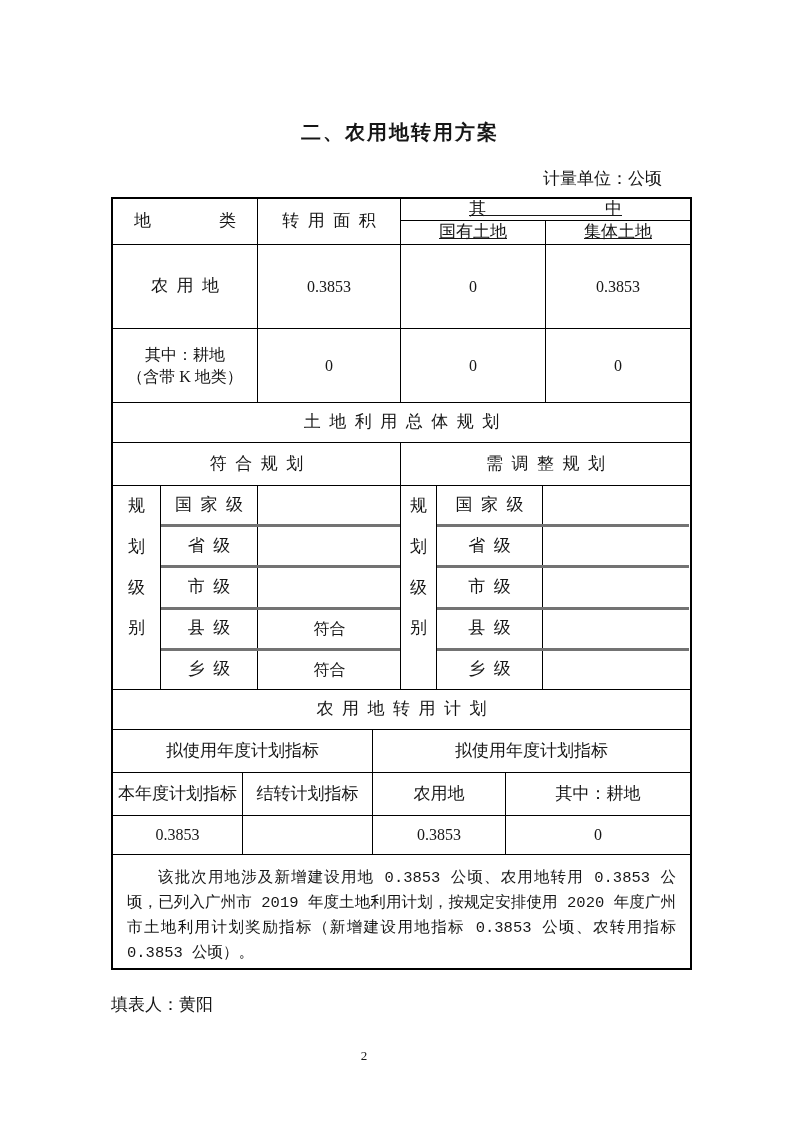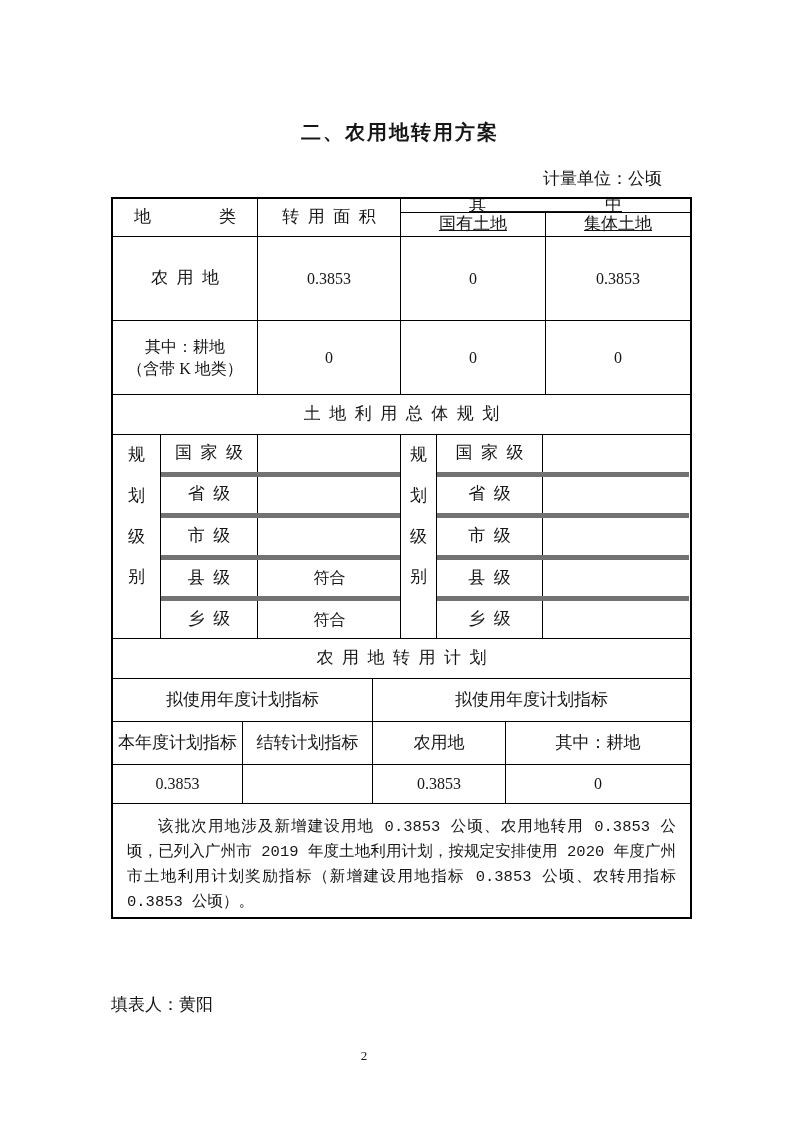--- a/index.html
+++ b/index.html
@@ -39,41 +39,41 @@
   
   .vcell {
     width:48px; border-right:1px solid #000; box-sizing:border-box;
     text-align:center; white-space:pre-wrap; font-size:17px; line-height:40.8px;
     overflow:hidden;
   }
   .vcell.narrow { width:37px; }
   .pgrid { display:flex; flex-direction:column; box-sizing:border-box; }
   .pgrid.left { width:240px; }
   .pgrid.right { width:252px; }
-  .prow { flex:1; display:flex; border-bottom:5px solid #737373; box-sizing:border-box; }
+  .prow { flex:1; display:flex; border-bottom:3px solid #737373; box-sizing:border-box; }
   .prow:last-child { border-bottom:none; }
   .prow .cell { height:100%; }
   .note-cell {
     display:block; text-align:justify; padding:11px 14px 0 14px;
     text-indent:2em; font-size:15.5px; line-height:25px; white-space:normal;font-family:Liberation Mono, monospace;
   }
   .preparer {
     position:absolute; top:993px; left:111px; font-size:17px; white-space:pre-wrap;
   }
   .pagenum {
     position:absolute; top:1048px; left:0; width:728px; text-align:center;
     font-size:13px;
   }
   
   .w1{width:145px}.w2{width:143px}.w3{width:145px}.w4{width:144px}
   .wfull{width:577px}.whalfL{width:288px}.whalfR{width:289px}
   .wpl{width:97px}.wpv{width:143px}.wql{width:106px}.wqv{width:146px}
   .wcL{width:260px}.wcR{width:317px}
   .wb1{width:130px}.wb2{width:130px}.wb3{width:133px}.wb4{width:184px}
-  .h54{height:38px}.h84{height:84px}.h74{height:74px}.h40{height:40px}
+  .h54{height:46px}.h84{height:84px}.h74{height:74px}.h40{height:40px}
   .h43{height:43px}.h204{height:204px}.h39{height:39px}.h113{height:113px}
 </style>
 </head>
 <body>
 
 <div class="page">
 
   <div class="doc-title">二、农用地转用方案</div>
   <div class="unit-note">计量单位：公顷</div>
 
@@ -103,20 +103,24 @@
 （含带 K 地类）</div>
       <div class="cell w2">0</div>
       <div class="cell w3">0</div>
       <div class="cell w4 br0">0</div>
     </div>
 
     <div class="row h40">
       <div class="cell wfull br0 hdr">土  地  利  用  总  体  规  划</div>
     </div>
 
+    <div class="row h43">
+      <div class="cell whalfL hdr">符  合  规  划</div>
+      <div class="cell whalfR br0 hdr">需  调  整  规  划</div>
+    </div>
 
     <div class="row h204">
       <div class="vcell">规
 划
 级
 别</div>
       <div class="pgrid left">
         <div class="prow">
           <div class="cell wpl hdr">国  家  级</div>
           <div class="cell wpv br0"></div>

